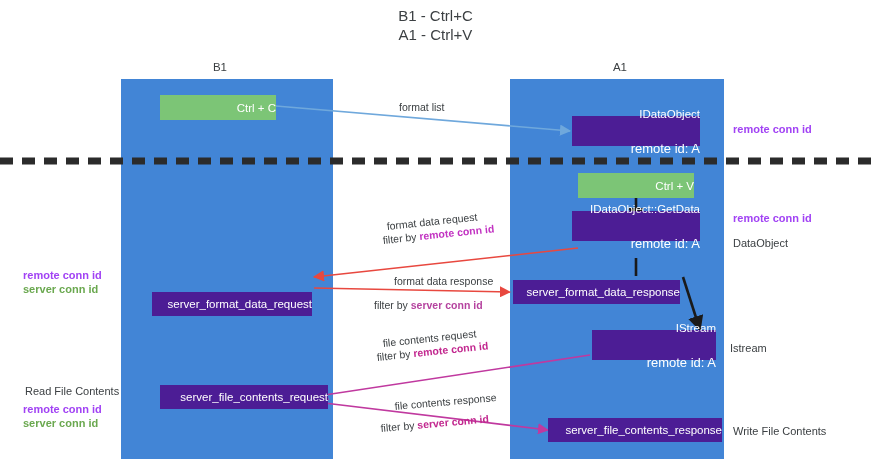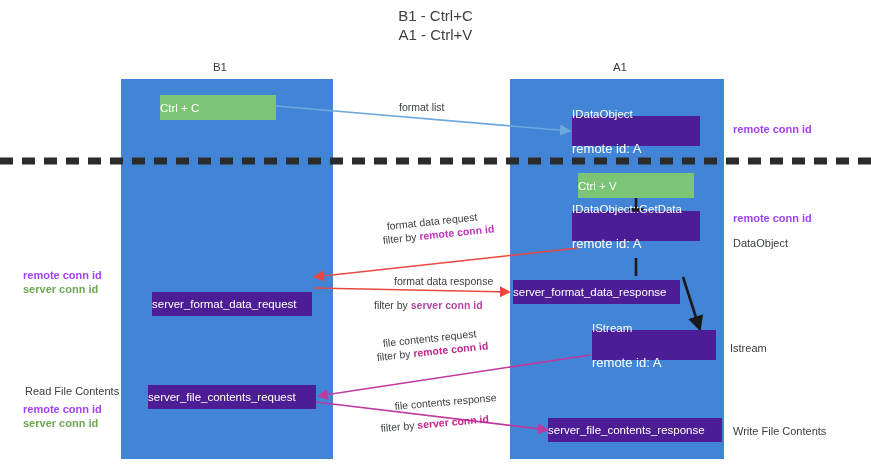--- a/index.html
+++ b/index.html
@@ -25,21 +25,21 @@
   .col-head{
     position:absolute;text-align:center;font-size:11.5px;color:#3c4043;
     line-height:14px;white-space:pre-line;
   }
   #head-b1{left:140px;top:46px;width:160px;}
   #head-a1{left:540px;top:46px;width:160px;}
 
   
   .node{
     position:absolute;display:flex;flex-direction:column;
-    align-items:flex-start;justify-content:center;
+    align-items:flex-end;justify-content:center;
     color:#ffffff;font-size:11.5px;line-height:14px;
     text-align:center;z-index:4;box-sizing:border-box;
   }
   .node .l2{font-size:13px;}
   .green{background:#7cc576;}
   .orange{background:#4c1d95;gap:21px;}
 
   
   .lbl{position:absolute;font-size:11px;line-height:14px;z-index:5;white-space:pre-line;}
   .lbl-dark{color:#3c4043;}
@@ -137,21 +137,21 @@
 
   <div class="node orange" style="left:513px;top:280px;width:167px;height:24px;">
     <div>server_format_data_response</div>
   </div>
 
   <div class="node orange" style="left:592px;top:330px;width:124px;height:30px;">
     <div>IStream</div>
     <div class="l2">remote id: A</div>
   </div>
 
-  <div class="node orange" style="left:148px;top:385px;width:168px;height:24px;">
+  <div class="node orange" style="left:160px;top:385px;width:168px;height:24px;">
     <div>server_file_contents_request</div>
   </div>
 
   <div class="node orange" style="left:548px;top:418px;width:174px;height:24px;">
     <div>server_file_contents_response</div>
   </div>
 
   <div class="cap" style="left:399px;top:100px;">
     <span>format list</span>
   </div>

